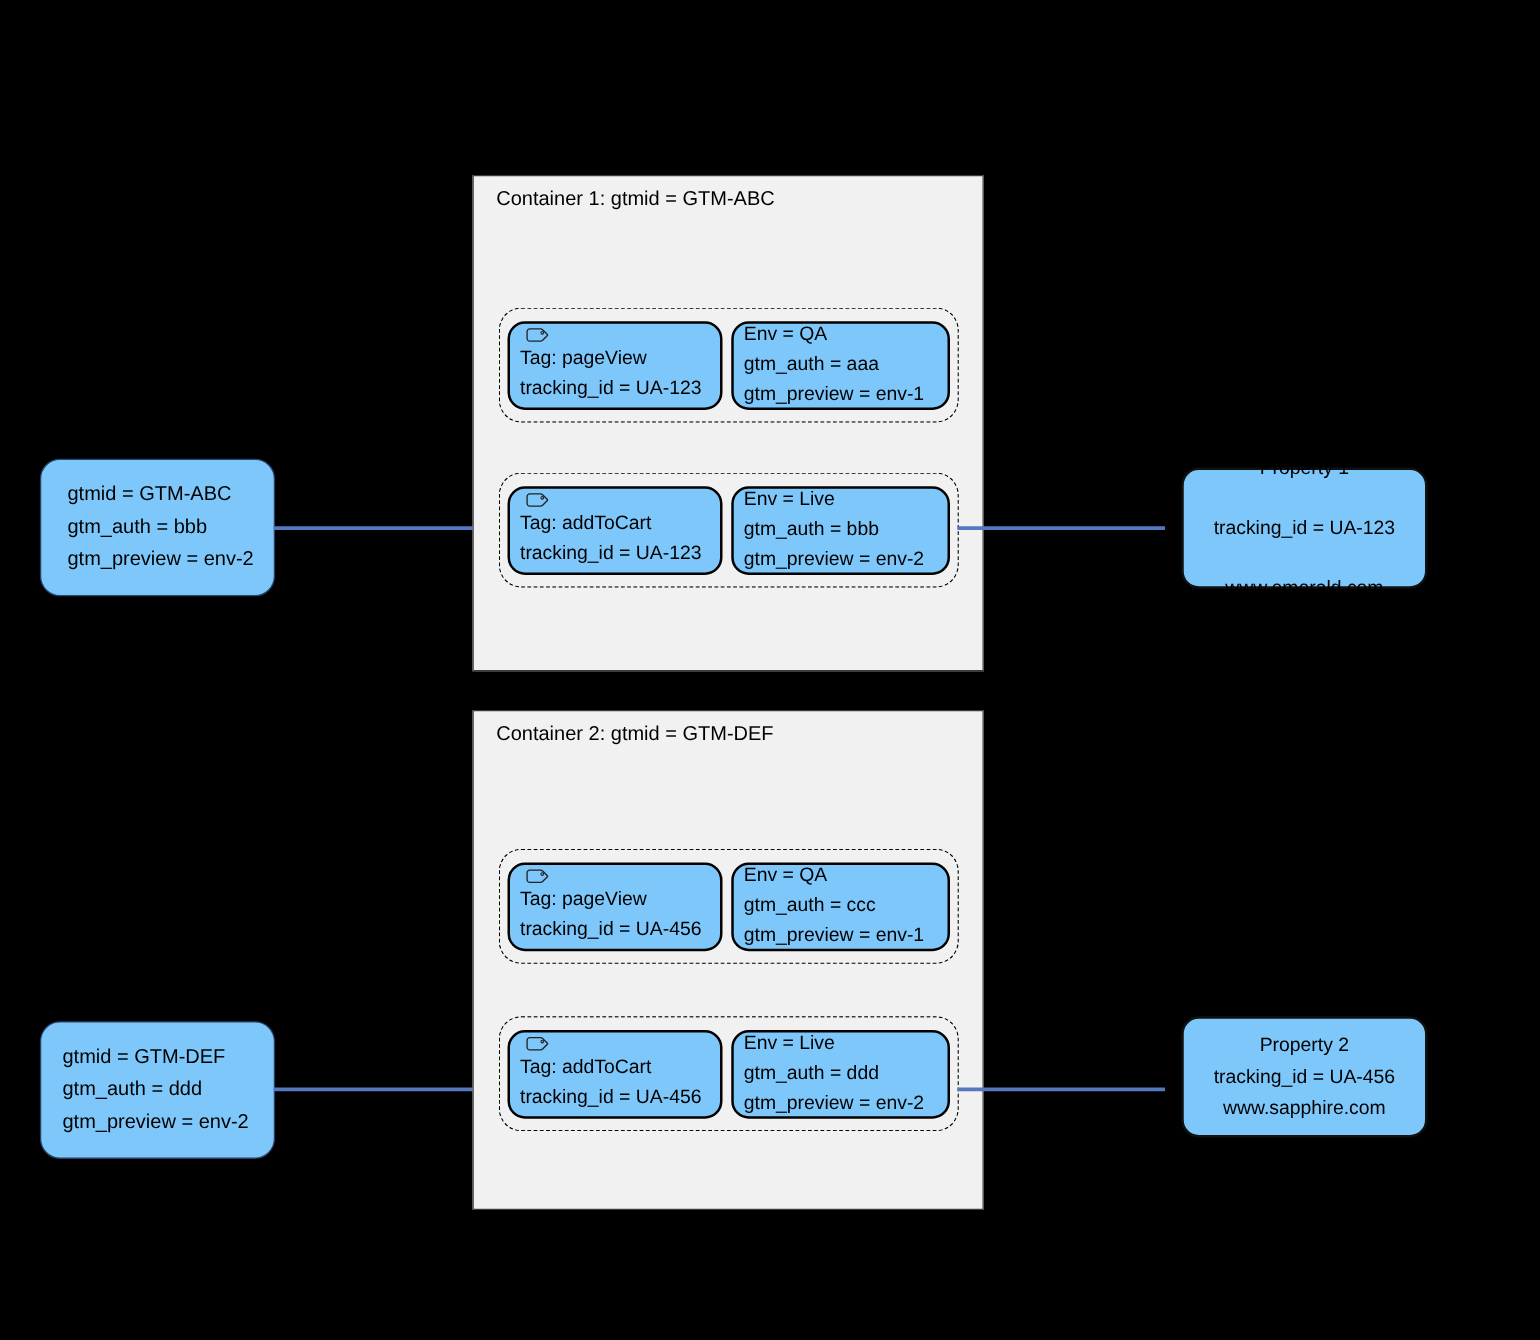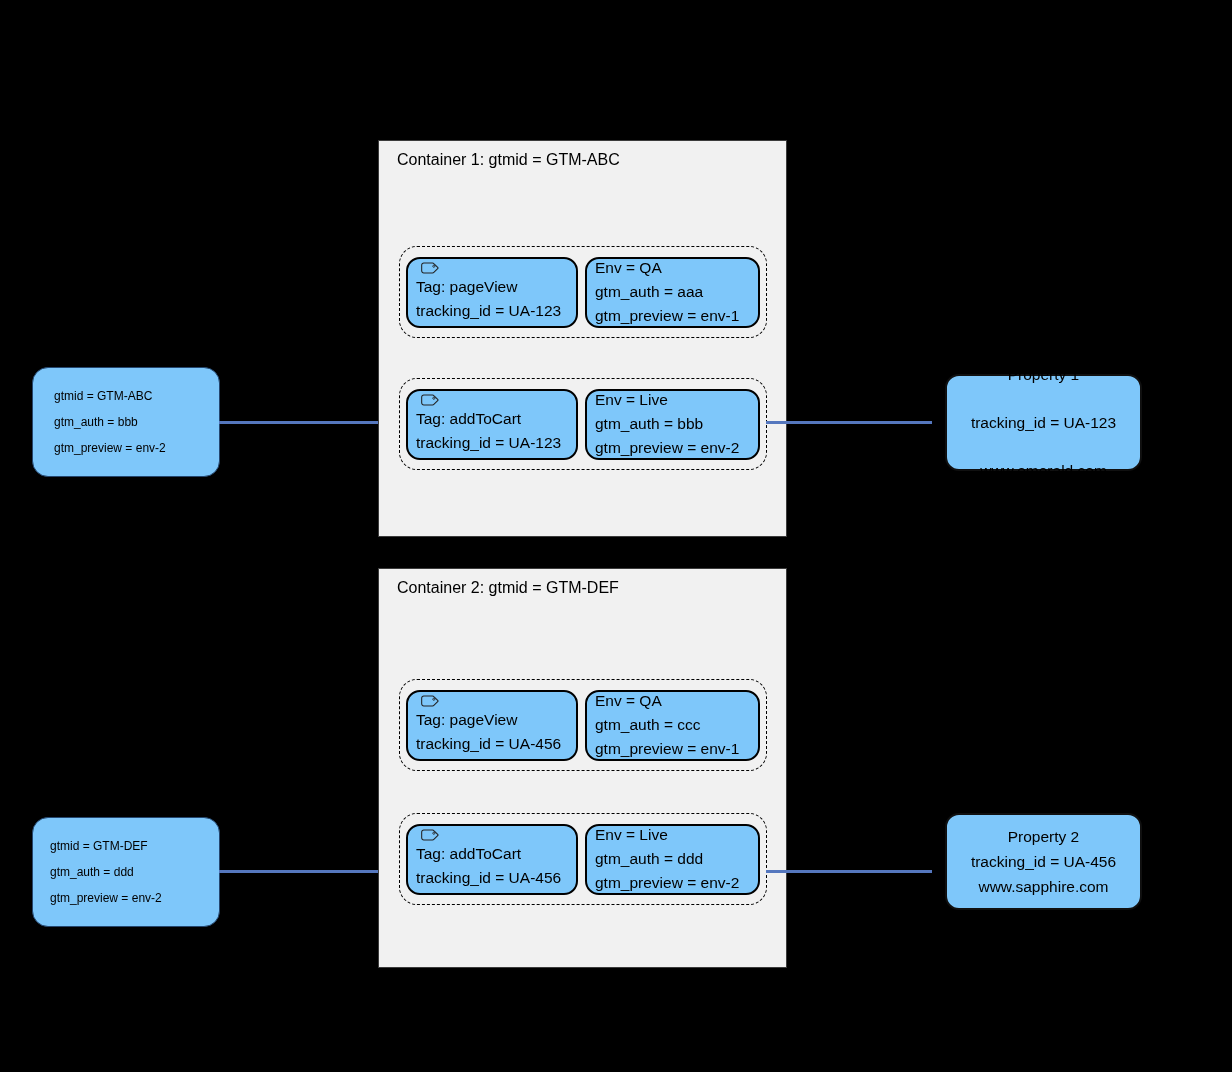--- a/index.html
+++ b/index.html
@@ -5,21 +5,21 @@
   html,body{margin:0;padding:0;background:#000;}
   .canvas{
     position:relative;width:1232px;height:1072px;background:#000;overflow:hidden;
     font-family:"Liberation Sans",sans-serif;color:#000;
   }
   
   .snippet-box{
     position:absolute;width:188px;height:110px;box-sizing:border-box;
     background:#7EC7FA;border:1.5px solid #24466e;border-radius:16px;
     display:flex;flex-direction:column;justify-content:center;
-    padding-left:21px;font-size:12px;line-height:26px;
+    padding-left:21px;font-size:16px;line-height:26px;
   }
   .pos-snippet-1{left:32px;top:367px;}
   .pos-snippet-2{left:32px;top:817px;padding-left:17px;}
   
   .container-box{
     position:absolute;width:409px;box-sizing:border-box;
     background:#F1F1F1;border:1px solid #3c3c3c;
   }
   .pos-container-1{left:378px;top:140px;height:397px;}
   .pos-container-2{left:378px;top:568px;height:400px;}

